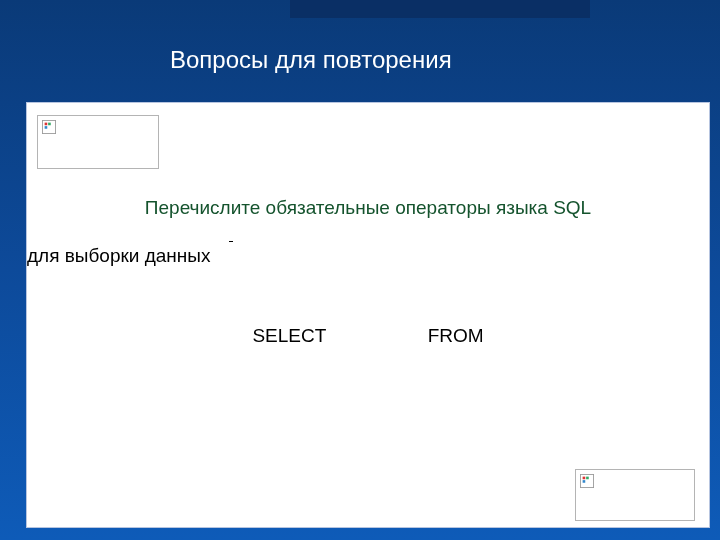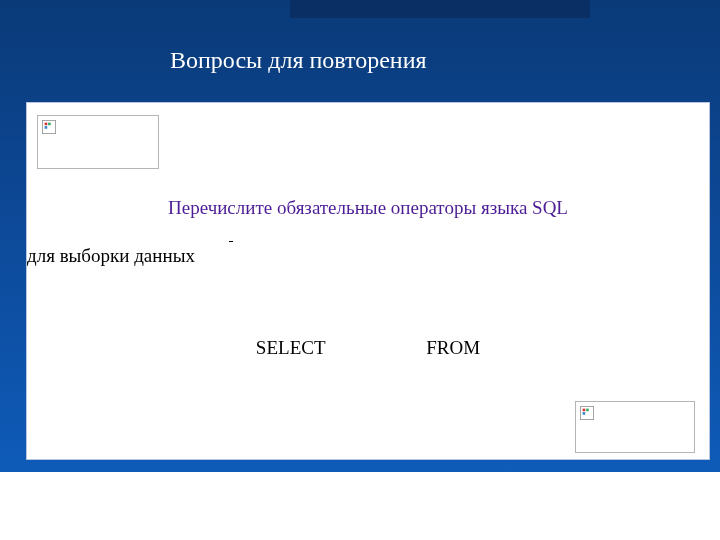--- a/index.html
+++ b/index.html
@@ -6,24 +6,23 @@
   body {
     width: 720px;
     height: 540px;
     background: #fff;
     font-family: Arial, Helvetica, sans-serif;
     overflow: hidden;
     position: relative;
   }
   .slide {
     width: 720px;
-    height: 472px;
+    height: 540px;
     position: relative;
     background: linear-gradient(180deg, #0a3a78 0%, #0d4a9a 50%, #0e5bb8 100%);
-    font-family: Liberation Serif, serif;
   }
   .top-accent {
     position: absolute;
     top: 0;
     left: 290px;
     width: 300px;
     height: 18px;
     background: #0a2f65;
   }
   .title-bar {
@@ -73,21 +72,21 @@
     left: 4px;
     width: 14px;
     height: 14px;
   }
   .question-line1 {
     position: absolute;
     top: 94px;
     left: 0;
     right: 0;
     text-align: center;
-    color: #4c1d95;
+    color: #14532d;
     font-size: 19px;
   }
   .question-line2 {
     position: absolute;
     top: 142px;
     left: 0;
     right: 0;
     text-align: left;
     color: #000;
     font-size: 19px;
@@ -96,21 +95,21 @@
     position: absolute;
     top: 218px;
     left: 0;
     right: 0;
     text-align: center;
     color: #000;
     font-size: 19px;
   }
   .answer {
     display: inline-block;
-    margin: 16px 48px;
+    margin: 4px 48px;
   }
   .dot {
     position: absolute;
     top: 138px;
     left: 202px;
     width: 4px;
     height: 1px;
     background: #000;
   }
 </style>

